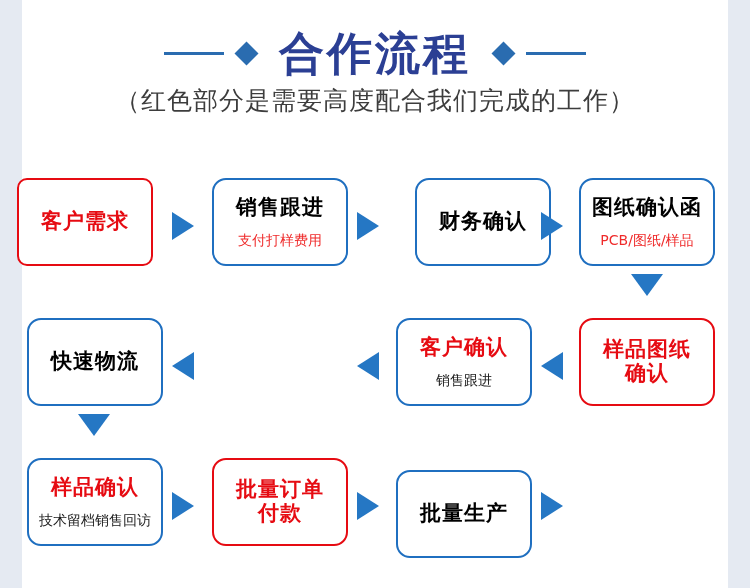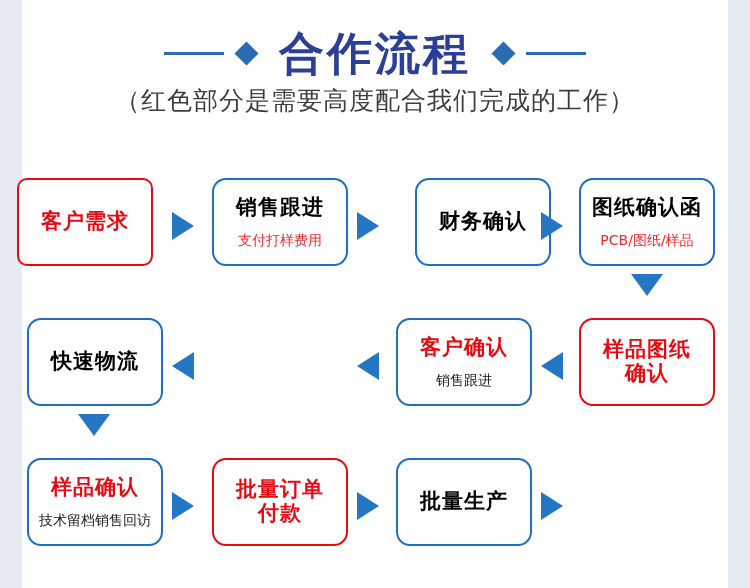--- a/index.html
+++ b/index.html
@@ -197,21 +197,21 @@
         <div class="sub">技术留档销售回访</div>
       </div>
       <div class="arrow-h right" style="left:172px;"></div>
 
       <div class="node red main-red" style="left:212px;">
         <div class="main">批量订单
 付款</div>
       </div>
       <div class="arrow-h right" style="left:357px;"></div>
 
-      <div class="node" style="left:396px;">
+      <div class="node" style="left:396px;margin-top:12px;">
         <div class="main">批量生产</div>
       </div>
       <div class="arrow-h right" style="left:541px;"></div>
 
     </div>
 
   </div>
 </div>
 
 </body></html>

